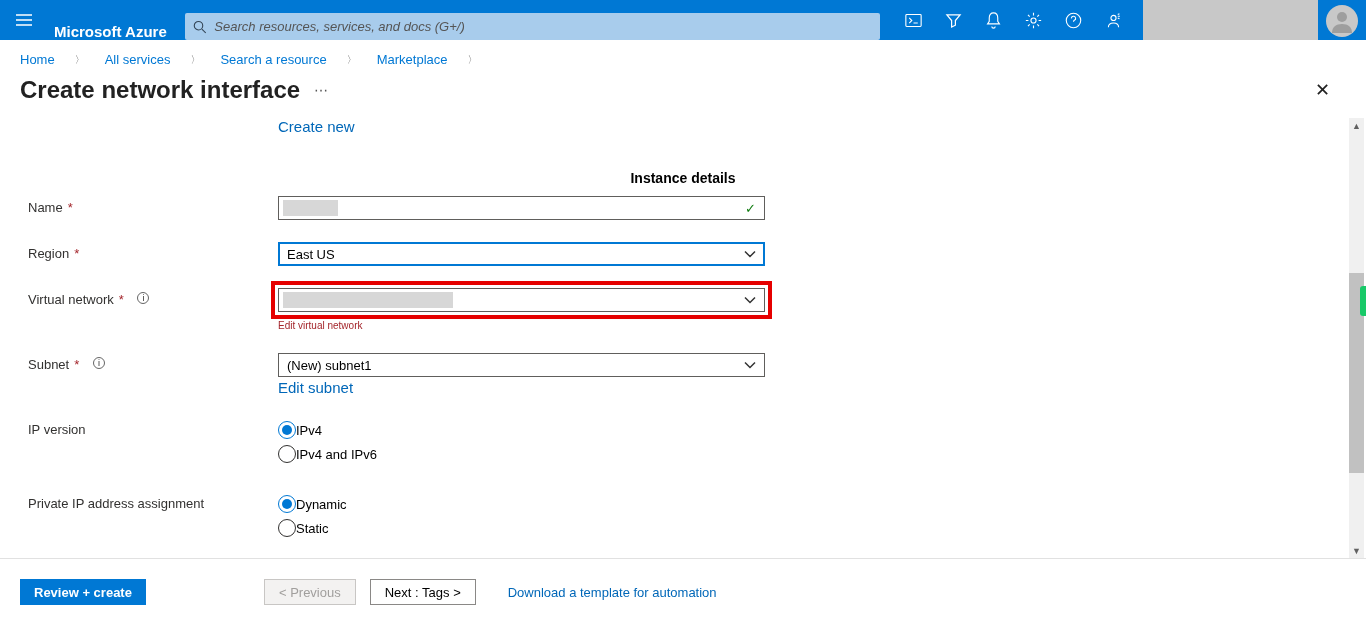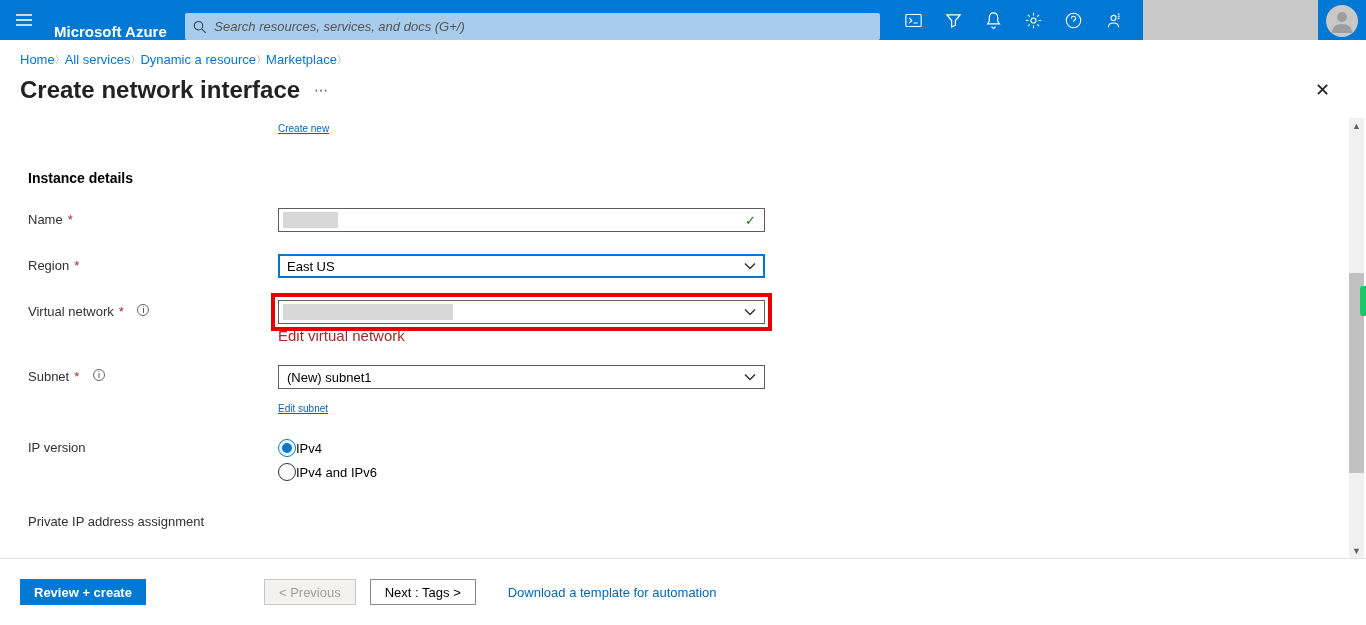--- a/index.html
+++ b/index.html
@@ -16,62 +16,62 @@
 .searchbar input::placeholder { color: #555; font-style: italic; }
 .header-icons { display: flex; align-items: center; margin-left: 14px; }
 .header-icons .hicon { width: 40px; height: 40px; display: flex; align-items: center; justify-content: center; cursor: pointer; }
 .header-icons svg { width: 17px; height: 17px; fill: none; stroke: #fff; stroke-width: 1.3; }
 .header-spacer { flex: 1; }
 .account-box { width: 175px; height: 40px; background: #c8c8c8; }
 .avatar { width: 32px; height: 32px; margin: 3px 8px; background: #c8c8c8; border-radius: 50%; display:flex; align-items:center; justify-content:center; }
 .avatar svg { width: 24px; height: 24px; fill: #9e9e9e; }
 
 
-.breadcrumb { padding: 12px 20px 4px; font-size: 13px; display: flex; align-items: center; gap: 0; }
+.breadcrumb { padding: 12px 20px 4px; font-size: 13px; display: flex; align-items: center; gap: 20px; }
 .breadcrumb a { color: #0078d4; text-decoration: none; cursor: pointer; }
 .breadcrumb .chev { color: #666; font-size: 10px; }
 
 
 .titlebar { display: flex; align-items: center; padding: 4px 20px 8px; }
 .titlebar h1 { font-size: 24px; font-weight: 600; color: #222; }
 .titlebar .dots { margin-left: 14px; color: #555; font-size: 14px; cursor: pointer; }
 .titlebar .spacer { flex: 1; }
 .titlebar .close { font-size: 18px; color: #222; cursor: pointer; padding: 4px 16px; }
 
 
 .content-wrap { position: absolute; top: 118px; bottom: 67px; left: 0; right: 0; overflow: hidden; }
 .content { height: 100%; overflow-y: hidden; padding: 0 28px; position: relative; }
 .scroll-track { position: absolute; right: 2px; top: 0; bottom: 0; width: 15px; background: #f0f0f0; }
 .scroll-thumb { position: absolute; right: 2px; top: 155px; width: 15px; height: 200px; background: #c1c1c1; }
 .scroll-arrow { position: absolute; right: 2px; width: 15px; height: 15px; display:flex; align-items:center; justify-content:center; color: #606060; font-size: 9px; }
 .scroll-arrow.up { top: 0; }
 .scroll-arrow.down { bottom: 0; }
 
-.link-blue { color: #0067b8; font-size: 10px; cursor: pointer; text-decoration: underline; }
-.link-red { color: #a4262c; font-size: 15px; cursor: pointer; }
-
-.section-title { font-weight: 600; font-size: 14px; margin: 24px 0 22px; }
+.link-blue { color: #0067b8; font-size: 15px; cursor: pointer; }
+.link-red { color: #a4262c; font-size: 10px; cursor: pointer; }
+
+.section-title { font-weight: 600; font-size: 14px; margin: 24px 0 10px; text-align: center; }
 
 .form-row { display: flex; margin-bottom: 6px; min-height: 28px; }
 .form-label { width: 250px; font-size: 13px; color: #323130; padding-top: 4px; display:flex; align-items:flex-start; gap:5px; }
 .form-label .req { color: #a4262c; }
 .form-label .info { width:12px; height:12px; border:1px solid #666; border-radius:50%; display:inline-flex; align-items:center; justify-content:center; font-size:9px; cursor: pointer; }
 .form-field { width: 487px; position: relative; }
 
 .textfield, .dropdown { width: 100%; height: 24px; border: 1px solid #605e5c; font-size: 13px; padding: 0 26px 0 8px; background: #fff; display: flex; align-items: center; position: relative; cursor: pointer; }
 .dropdown.focused { border: 1px solid #0078d4; box-shadow: 0 0 0 1px #0078d4 inset; }
 .chevdown { position: absolute; right: 8px; top: 50%; transform: translateY(-50%); }
 .chevdown svg { width: 12px; height: 8px; stroke: #333; fill: none; stroke-width: 1.5; }
 .check-ok { position: absolute; right: 8px; top: 50%; transform: translateY(-50%); color: #107c10; }
 
 .redbox-wrap { border: 4px solid #e60000; padding: 3px; margin: -7px -7px -7px -7px; }
 .masked { background: #d7d7d7; display: inline-block; height: 16px; }
 
 .sub-range { font-size: 12px; color: #333; text-align: right; }
-.helper-links { display: flex; justify-content: space-between; margin-top: 14px; }
+.helper-links { display: flex; justify-content: space-between; margin-top: 2px; }
 
 .radio-row { display: flex; align-items: center; min-height: 24px; cursor: pointer; }
 .radio { width: 18px; height: 18px; border: 1px solid #323130; border-radius: 50%; display: inline-flex; align-items: center; justify-content: center; }
 .radio.sel::after { content: ''; width: 10px; height: 10px; background: #0078d4; border-radius: 50%; }
 .radio.sel { border-color: #0078d4; }
 .radio-label { font-size: 13px; }
 
 
 .footer { position: absolute; bottom: 0; left: 0; right: 0; height: 67px; border-top: 1px solid #e1e1e1; display: flex; align-items: center; padding: 0 20px; gap: 14px; }
 .btn { height: 26px; padding: 0 14px; font-size: 13px; border: 1px solid #8a8886; background: #fff; cursor: pointer; display: inline-flex; align-items: center; }
@@ -143,21 +143,21 @@
         <path d="M2 24c0-6 4-9 10-9s10 3 10 9z"></path>
       </svg>
     </div>
 </div>
 
 <div class="breadcrumb">
   <a>Home</a>
     <span class="chev">〉</span>
   <a>All services</a>
     <span class="chev">〉</span>
-  <a>Dynamic a resource</a>
+  <a>Search a resource</a>
     <span class="chev">〉</span>
   <a>Marketplace</a>
     <span class="chev">〉</span>
 </div>
 
 <div class="titlebar">
   <h1>Create network interface</h1>
   <span class="dots">⋯</span>
   <div class="spacer"></div>
   <span class="close">✕</span>
@@ -250,20 +250,30 @@
             <span class="radio"></span>
             <span class="radio-label">IPv4 and IPv6</span>
           </div>
       </div>
     </div>
 
     <div style="height:20px"></div>
 
     <div class="form-row">
       <div class="form-label">Private IP address assignment</div>
+      <div class="form-field">
+        <div class="radio-row">
+            <span class="radio sel"></span>
+            <span class="radio-label">Dynamic</span>
+          </div>
+        <div class="radio-row">
+            <span class="radio"></span>
+            <span class="radio-label">Static</span>
+          </div>
+      </div>
     </div>
 
   </div>
 
   <div class="scroll-track"></div>
   <div class="scroll-arrow up">▲</div>
   <div class="scroll-thumb"></div>
   <div class="scroll-arrow down">▼</div>
 </div>
 

